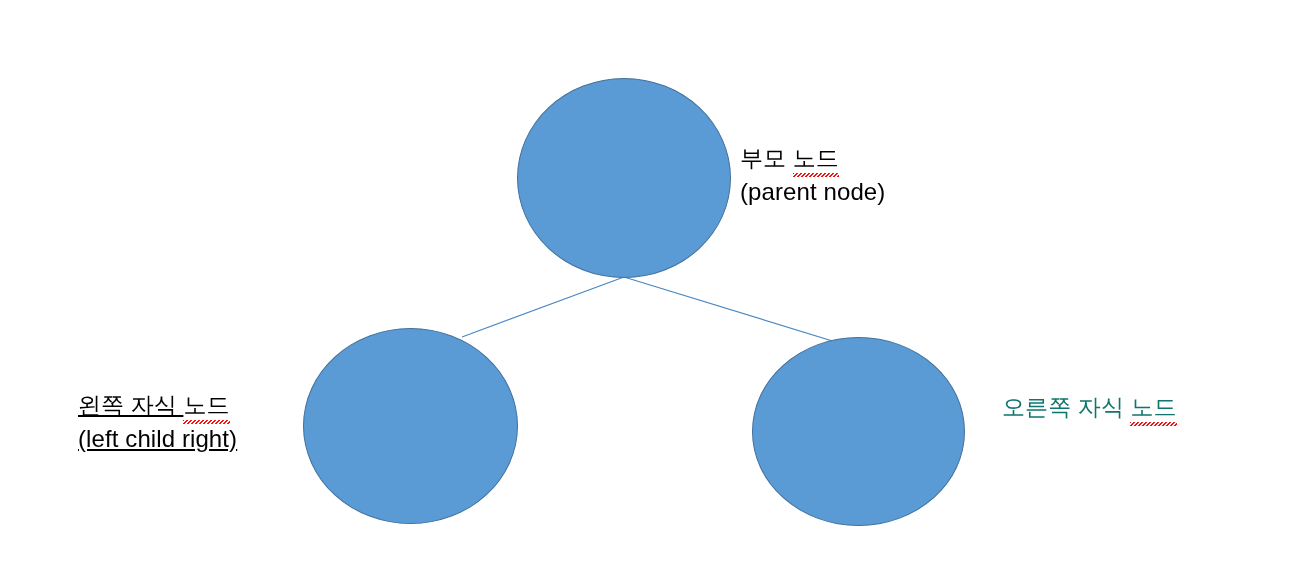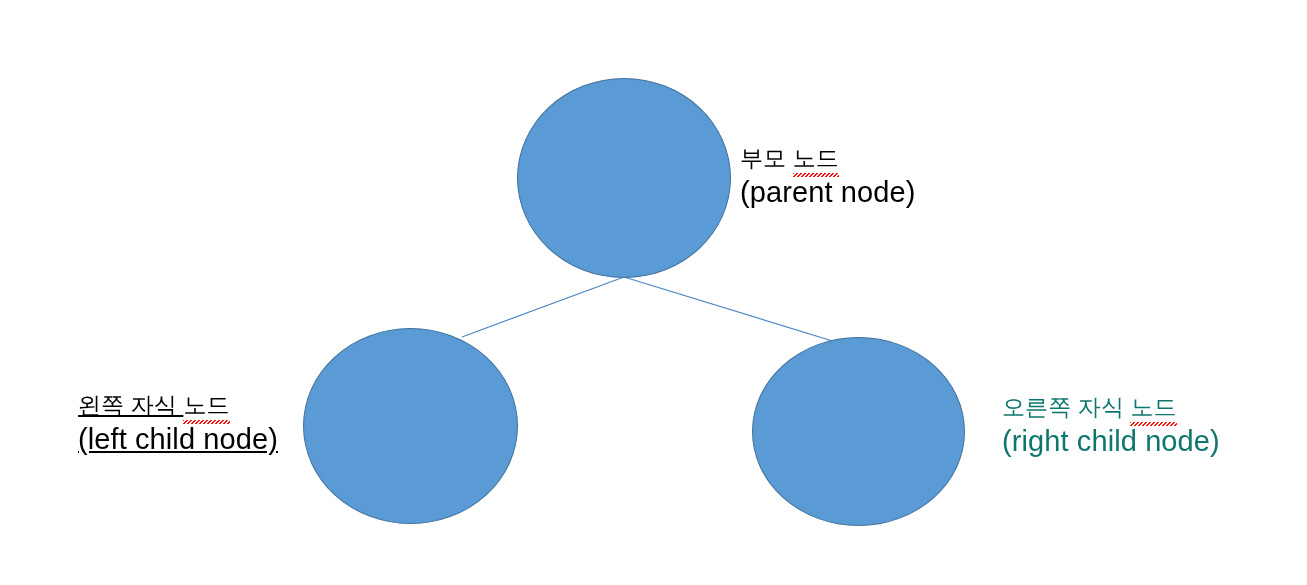--- a/index.html
+++ b/index.html
@@ -56,21 +56,21 @@
     font-size: 23px;
     line-height: 34px;
     white-space: nowrap;
     letter-spacing: 0.1px;
   }
   .label .ko {
     display: block;
   }
   .label .en {
     display: block;
-    font-size: 29px;
+    font-size: 24px;
   }
   
   .spell {
     position: relative;
     display: inline-block;
   }
   .spell::after {
     content: "";
     position: absolute;
     left: 0;
@@ -111,21 +111,20 @@
   <div class="node" id="node-left" style="left: 303px; top: 328px; width: 215px; height: 196px; background: rgb(91, 155, 213); border-color: rgb(65, 113, 156);"></div>
   <div class="node" id="node-right" style="left: 752px; top: 337px; width: 213px; height: 189px; background: rgb(91, 155, 213); border-color: rgb(65, 113, 156);"></div>
 
   <div class="label" id="label-parent" style="color: rgb(0, 0, 0);">
     <span class="ko"><span>부모 </span><span class="spell">노드</span></span>
     <span class="en">(parent node)</span>
   </div>
 
   <div class="label" id="label-left" style="color: rgb(0, 0, 0); text-decoration: underline;">
     <span class="ko"><span>왼쪽 자식 </span><span class="spell">노드</span></span>
-    <span class="en">(left child node)</span>
+    <span class="en">(left child right)</span>
   </div>
 
   <div class="label" id="label-right" style="color: #0f766e;">
     <span class="ko"><span>오른쪽 자식 </span><span class="spell">노드</span></span>
-    <span class="en">(right child node)</span>
   </div>
 
 </div>
 
 </body></html>

